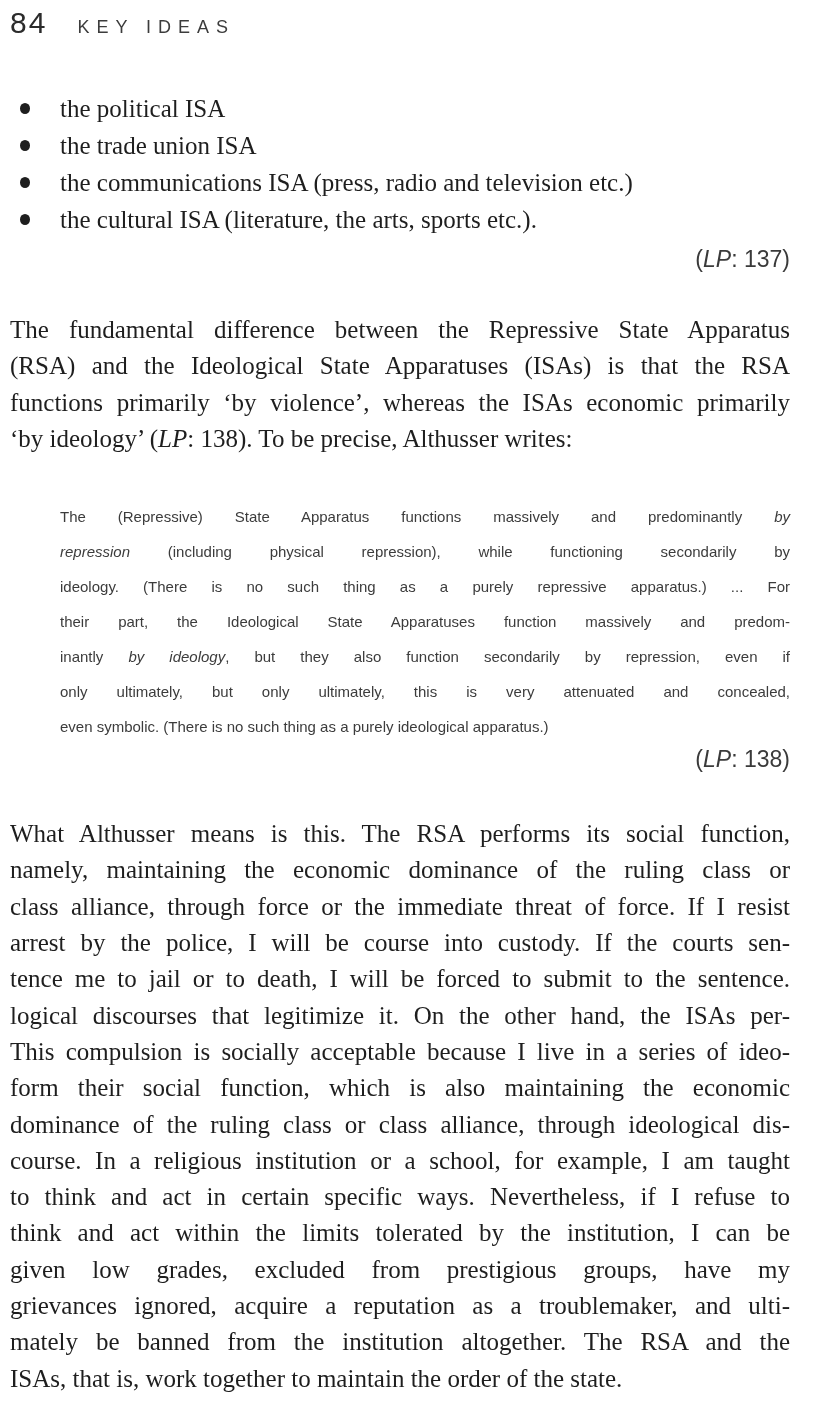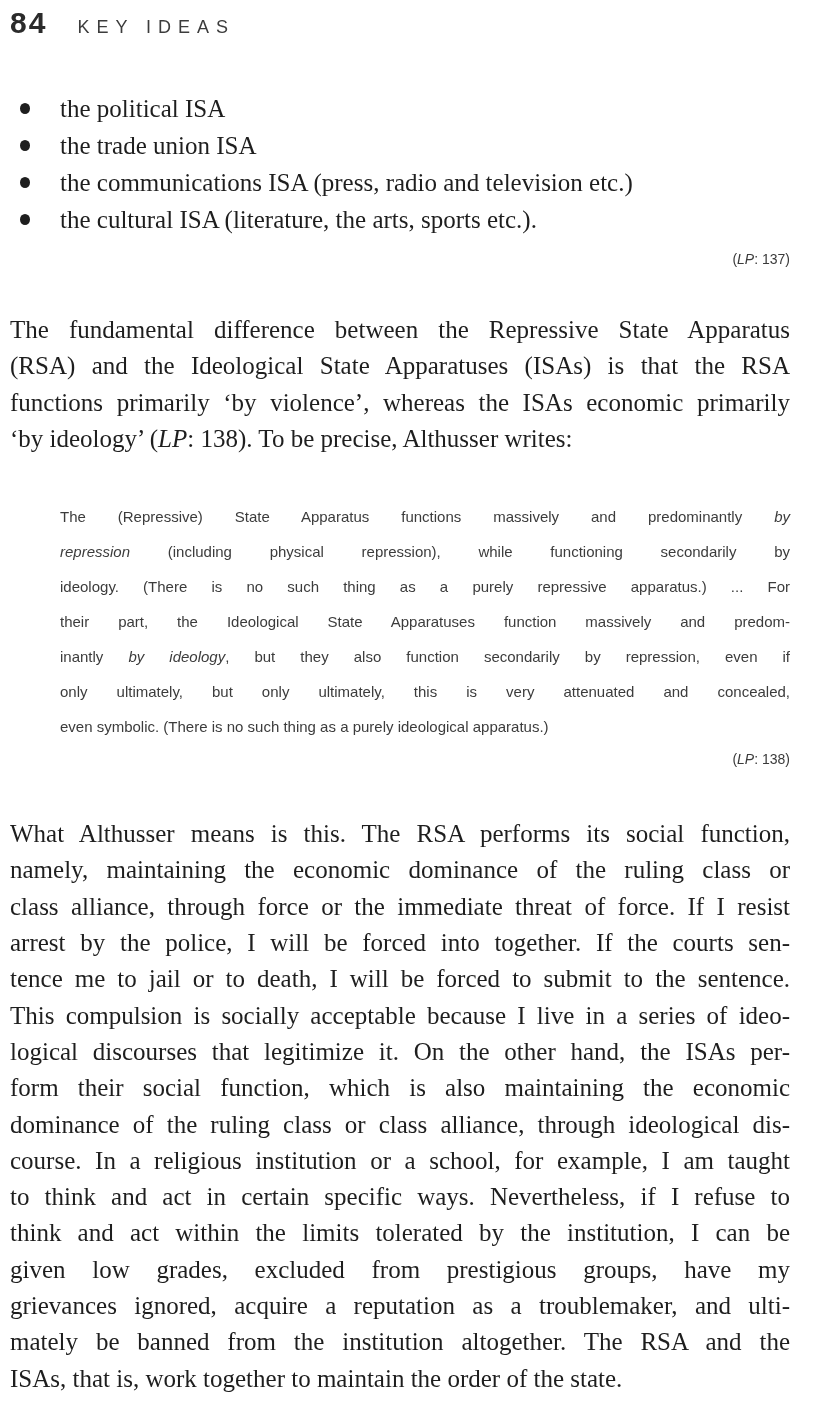--- a/index.html
+++ b/index.html
@@ -23,21 +23,21 @@
 
   
   .running-head {
     display: flex;
     align-items: baseline;
     height: 34px;
   }
   .page-number {
     font-family: "Liberation Sans", sans-serif;
     font-size: 30px;
-    font-weight: 700;
+    font-weight: 400;
     letter-spacing: 2px;
     color: #2b2b2b;
   }
   .head-title {
     font-family: "Liberation Sans", sans-serif;
     font-size: 18px;
     font-weight: 400;
     letter-spacing: 7px;
     color: #3c3c3c;
     margin-left: 30px;
@@ -63,21 +63,21 @@
     top: 13px;
     width: 10px;
     height: 11px;
     border-radius: 50%;
     background: #1e1e1e;
   }
 
   
   .citation {
     font-family: "Liberation Sans", sans-serif;
-    font-size: 14px;
+    font-size: 23px;
     line-height: 26px;
     color: #3a3a3a;
     text-align: right;
   }
   .citation-137 { margin-top: 0px; }
   .citation-138 { margin-top: 2px; }
 
   
   .para { margin-top: 40px; }
   .para .line {
@@ -142,24 +142,24 @@
       <div class="line">only ultimately, but only ultimately, this is very attenuated and concealed,</div>
       <div class="line last">even symbolic. (There is no such thing as a purely ideological apparatus.)</div>
     </div>
 
   <div class="citation citation-138">(<i>LP</i>: 138)</div>
 
   <div class="para para-2">
       <div class="line">What Althusser means is this. The RSA performs its social function,</div>
       <div class="line">namely, maintaining the economic dominance of the ruling class or</div>
       <div class="line">class alliance, through force or the immediate threat of force. If I resist</div>
-      <div class="line">arrest by the police, I will be forced into together. If the courts sen-</div>
+      <div class="line">arrest by the police, I will be course into custody. If the courts sen-</div>
       <div class="line">tence me to jail or to death, I will be forced to submit to the sentence.</div>
+      <div class="line">logical discourses that legitimize it. On the other hand, the ISAs per-</div>
       <div class="line">This compulsion is socially acceptable because I live in a series of ideo-</div>
-      <div class="line">logical discourses that legitimize it. On the other hand, the ISAs per-</div>
       <div class="line">form their social function, which is also maintaining the economic</div>
       <div class="line">dominance of the ruling class or class alliance, through ideological dis-</div>
       <div class="line">course. In a religious institution or a school, for example, I am taught</div>
       <div class="line">to think and act in certain specific ways. Nevertheless, if I refuse to</div>
       <div class="line">think and act within the limits tolerated by the institution, I can be</div>
       <div class="line">given low grades, excluded from prestigious groups, have my</div>
       <div class="line">grievances ignored, acquire a reputation as a troublemaker, and ulti-</div>
       <div class="line">mately be banned from the institution altogether. The RSA and the</div>
       <div class="line last">ISAs, that is, work together to maintain the order of the state.</div>
     </div>

